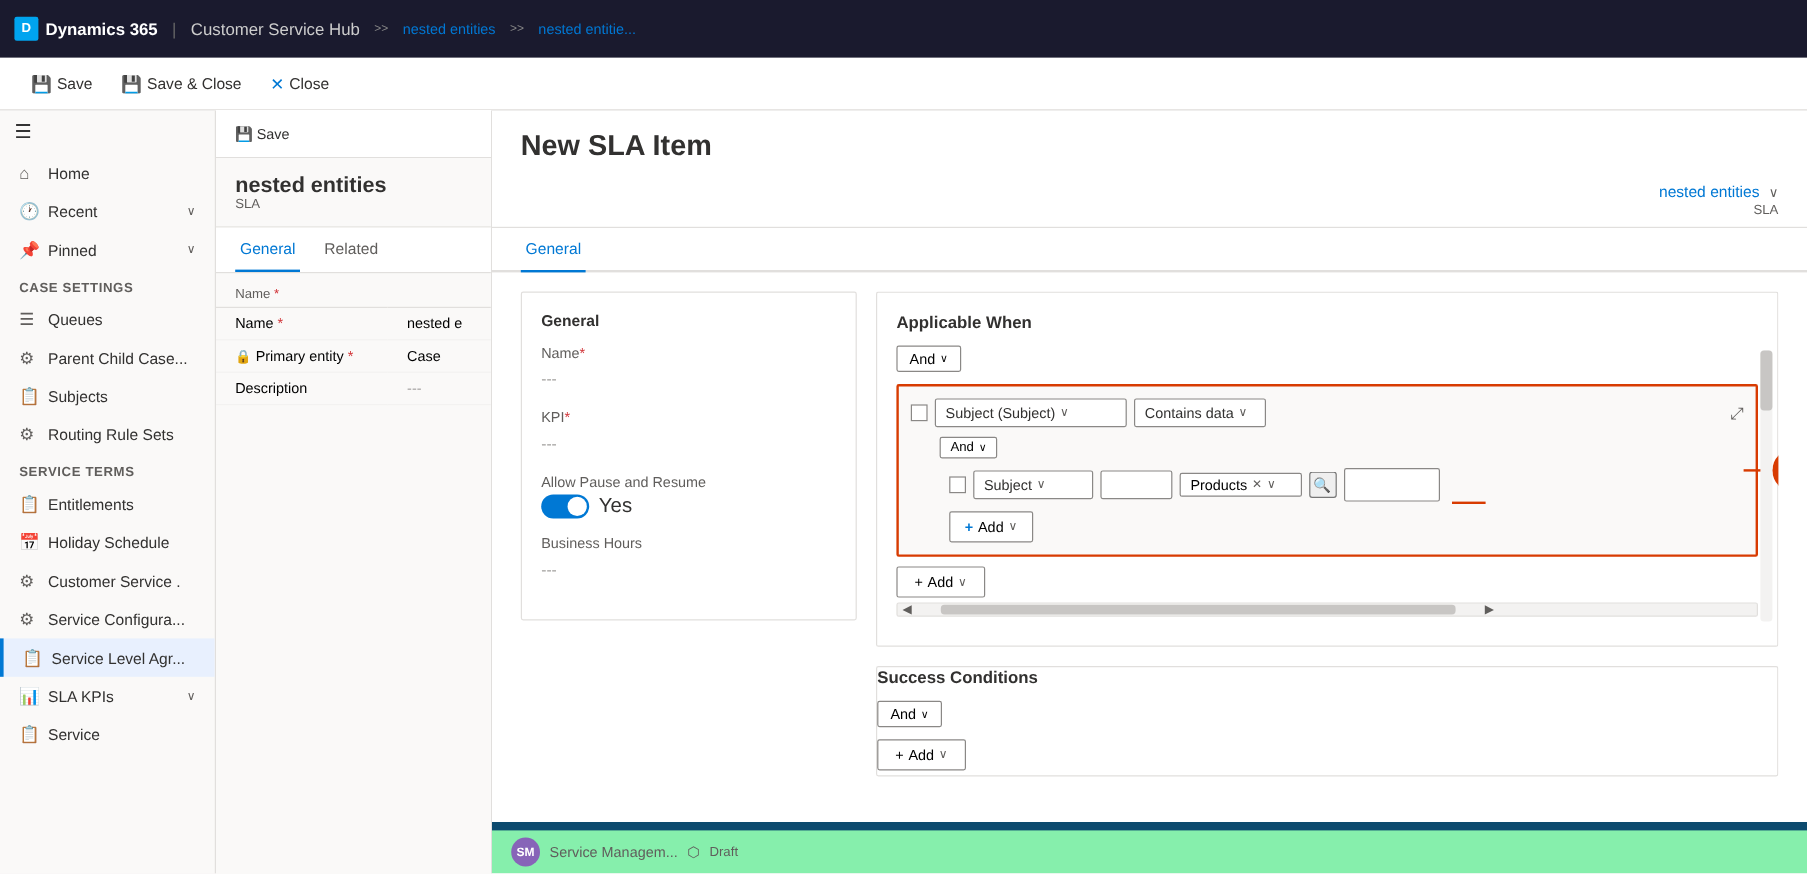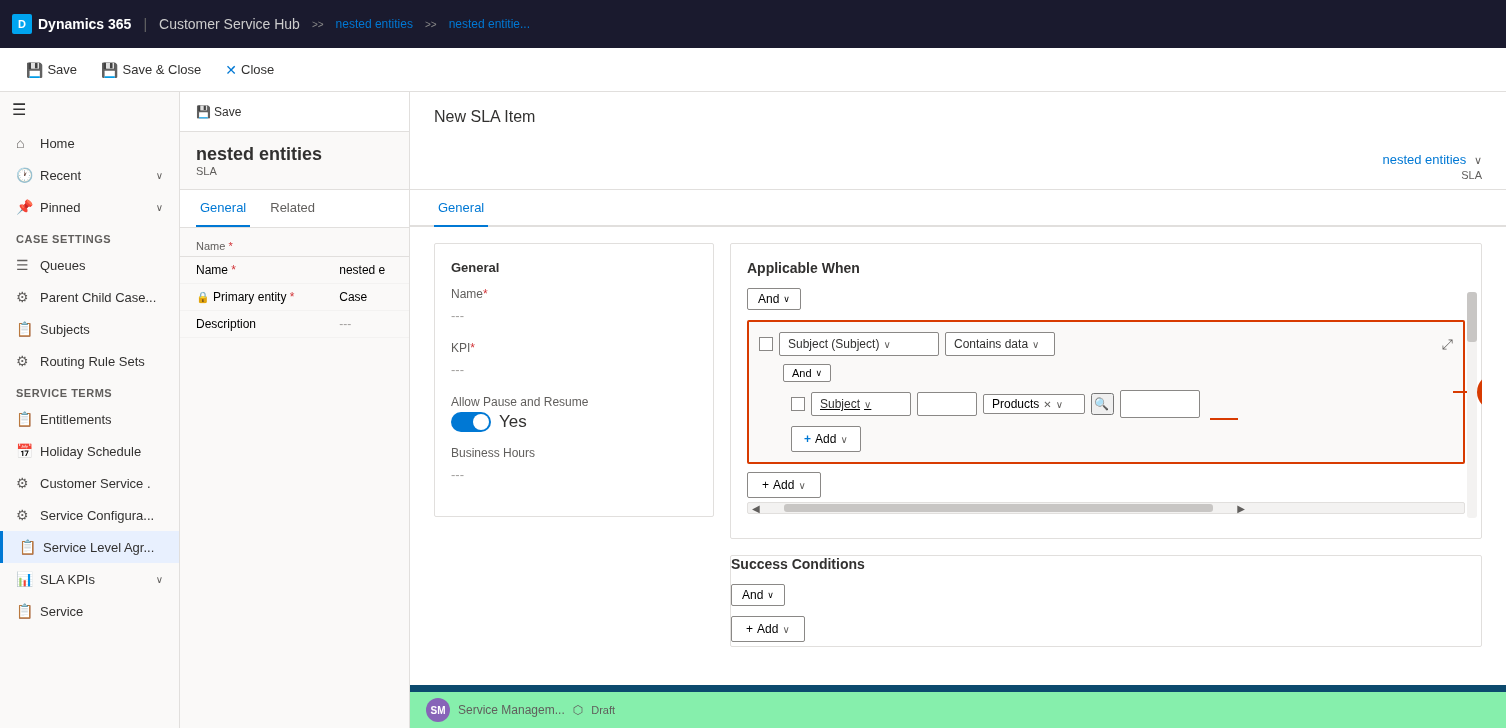--- a/index.html
+++ b/index.html
@@ -154,21 +154,21 @@
       display: flex;
       flex-direction: column;
     }
     .form-header {
       padding: 16px 24px 8px;
       border-bottom: 1px solid #e1dfdd;
       display: flex;
       justify-content: space-between;
       align-items: flex-start;
     }
-    .form-title { font-size: 16px; font-weight: 400; color: #323130; }
+    .form-title { font-size: 24px; font-weight: 700; color: #323130; }
     .form-breadcrumb {
       text-align: right;
       margin-top: 44px;
     }
     .form-breadcrumb .bc-link { color: #0078d4; font-size: 13px; cursor: pointer; }
     .form-breadcrumb .bc-sub { font-size: 11px; color: #605e5c; margin-top: 2px; }
     .form-tabs {
       display: flex; gap: 16px; padding: 0 24px;
       border-bottom: 2px solid #e1dfdd;
     }
@@ -607,21 +607,21 @@
 
             <div class="nested-and-row">
               <button class="and-btn" style="font-size:11px;padding:2px 8px;">
                 <span>And</span>
                 <span style="font-size:9px;">∨</span>
               </button>
             </div>
 
             <div class="nested-condition-row">
               <div class="condition-checkbox"></div>
-              <div class="condition-select" style="min-width:100px;text-decoration:underline;">
+              <div class="condition-select" style="min-width:100px;">
                 <span class="cs-text">Subject</span>
                 <span class="cs-chevron">∨</span>
               </div>
               <input class="condition-input" value="" style="width: 60px;">
               <div class="product-tag">
                 <span>Products</span>
                 <span class="x-btn">✕</span>
                 <div class="condition-select" style="border:none;padding:0;min-width:20px;">
                   <span class="cs-chevron">∨</span>
                 </div>

